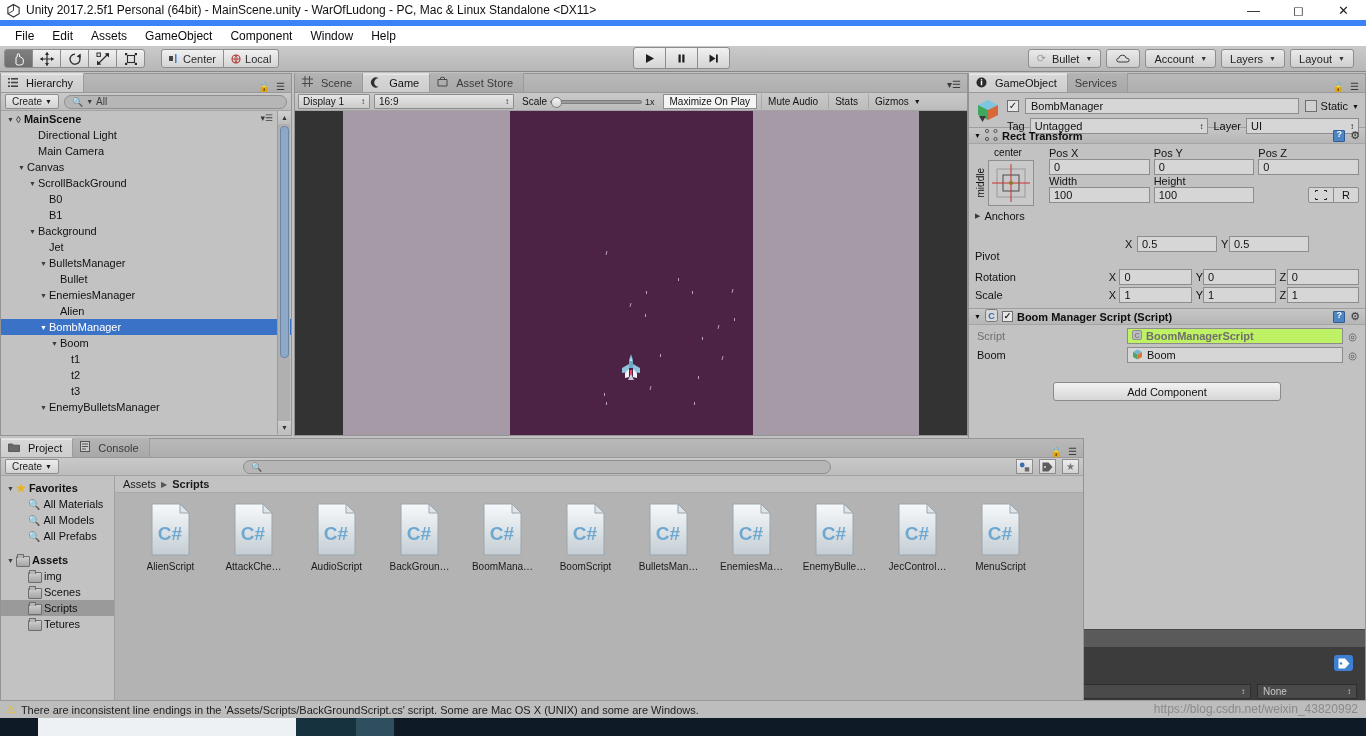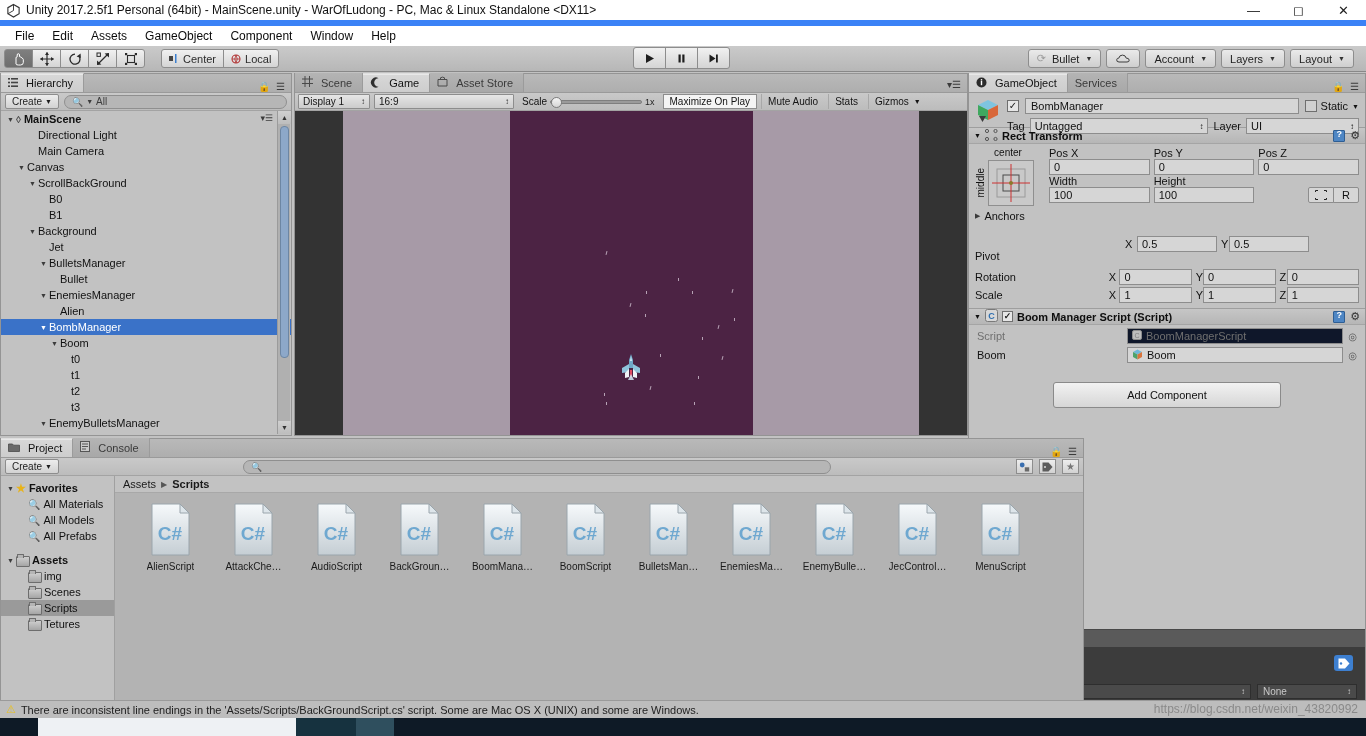--- a/index.html
+++ b/index.html
@@ -155,26 +155,26 @@
     height:17px; background:linear-gradient(#c6c6c6,#b6b6b6); border-top:1px solid #9e9e9e;
     border-bottom:1px solid #a5a5a5; display:flex; align-items:center; gap:4px; padding:0 5px;
     font-weight:bold; font-size:11px; color:#0e0e0e;
   }
   .comp-header .right-ic { margin-left:auto; display:flex; align-items:center; gap:5px; font-weight:normal; }
   .book-ic { width:12px; height:12px; background:#4e86c4; border:1px solid #2e5e94; border-radius:1px;
              display:inline-block; position:relative; }
   .book-ic::after { content:"?"; position:absolute; left:0; right:0; top:-2px; text-align:center; font-size:9px; color:#fff; font-weight:bold;}
   .field { height:16px; background:#d6d6d6; border:1px solid #8d8d8d; display:flex; align-items:center;
            padding:0 4px; font-size:11px; color:#111; }
-  .field.dis { background:#0f172a; color:#6f6f6f; }
+  .field.dis { background:#bef264; color:#6f6f6f;font-weight:bold; }
   .obj-field { height:16px; background:#d6d6d6; border:1px solid #8d8d8d; display:flex; align-items:center;
            padding:0 4px; gap:4px; font-size:11px; color:#111; }
   .anchor-box { width:46px; height:46px; background:#c9c9c9; border:1px solid #8f8f8f; position:relative; }
   .addcomp {
-    width:228px; height:26px; margin:14px auto 0 auto; display:flex; align-items:center; justify-content:center;
+    width:228px; height:19px; margin:14px auto 0 auto; display:flex; align-items:center; justify-content:center;
     background:linear-gradient(#f2f2f2,#d6d6d6); border:1px solid #8a8a8a; border-radius:3px;
     font-size:11px; color:#111;
   }
   .asset-labels-hdr {
     position:absolute; left:0; right:0; bottom:62px; height:18px; background:#5a5a5a;
     display:flex; align-items:center; padding:0 8px; color:#e3e3e3; font-weight:bold; font-size:11px;
     border-top:1px solid #484848;
   }
   .asset-labels-body { position:absolute; left:0; right:0; bottom:0; height:62px; background:#3c3c3c; }
   .tag-badge { position:absolute; right:12px; top:8px; width:19px; height:16px; background:#3d7fd0;
@@ -468,25 +468,20 @@
             <span>BombManager</span>
           </div>
           <div class="hrow">
             <span style="display:inline-block;width:48px"></span>
             <span class="arrow">▼</span>
             <span>Boom</span>
           </div>
           <div class="hrow">
             <span style="display:inline-block;width:59px"></span>
             <span class="arrow"></span>
-            <span>t0</span>
-          </div>
-          <div class="hrow">
-            <span style="display:inline-block;width:59px"></span>
-            <span class="arrow"></span>
             <span>t1</span>
           </div>
           <div class="hrow">
             <span style="display:inline-block;width:59px"></span>
             <span class="arrow"></span>
             <span>t2</span>
           </div>
           <div class="hrow">
             <span style="display:inline-block;width:59px"></span>
             <span class="arrow"></span>

